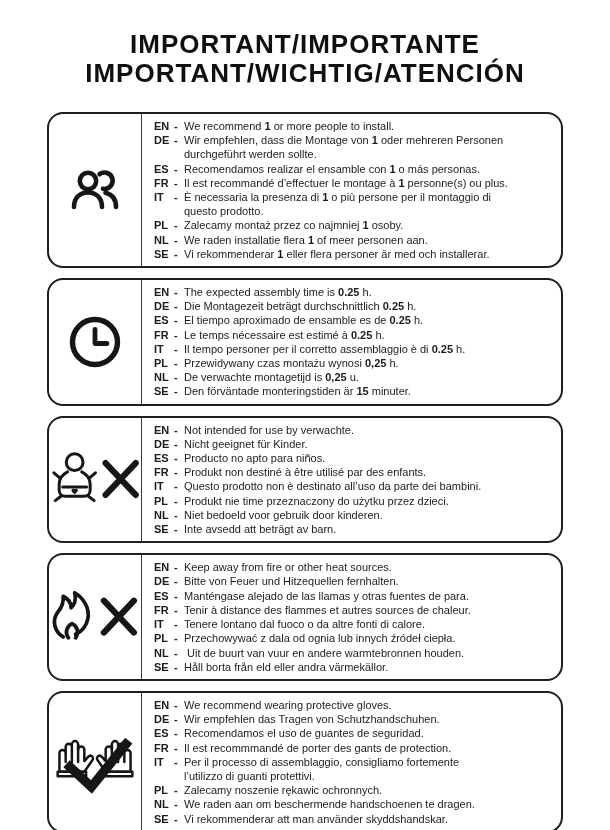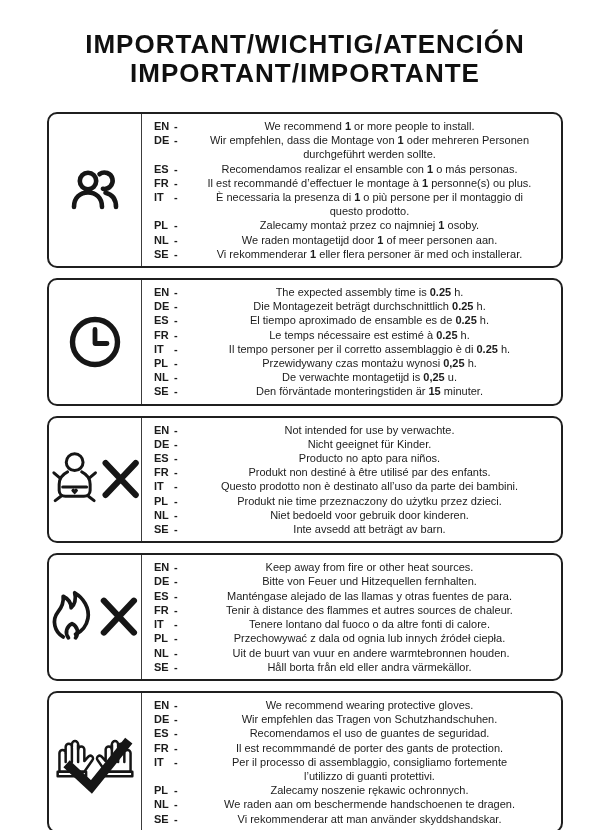--- a/index.html
+++ b/index.html
@@ -6,41 +6,41 @@
   .page {
     width:610px; height:830px; background:#ffffff; overflow:hidden;
     font-family:"Liberation Sans", sans-serif; color:#1c1c1c; box-sizing:border-box;
   }
   .title {
     padding-top:30px; text-align:center; font-weight:bold;
     font-size:26px; line-height:29px; letter-spacing:1px; color:#101010;
   }
   .sections { margin:24px 47px 0; display:flex; flex-direction:column; gap:10px; }
   .section-box {
-    display:flex; border:2px solid #1f1f1f; border-radius:10px; background:#fff;
+    display:flex; border:2px solid #1f1f1f; border-radius:16px; background:#fff;
   }
   .icon-cell {
     flex:0 0 92px; border-right:1.5px solid #3c3c3c;
     display:flex; align-items:center; justify-content:center;
   }
   .icon-cell svg { display:block; }
   .text-cell { flex:1; padding:5px 6px 5px 12px; font-size:11px; line-height:14.2px; }
   .line { display:flex; }
   .lang { flex:0 0 20px; font-weight:bold; }
   .dash { flex:0 0 10px; font-weight:bold; }
-  .txt  { flex:1; white-space:pre-wrap;text-align:center; }
+  .txt  { flex:1; white-space:pre-wrap; }
   .bold { font-weight:bold; }
 </style>
 </head>
 <body>
 
 <div class="page">
   <div class="title">
+    <div>IMPORTANT/IMPORTANTE</div>
     <div>IMPORTANT/WICHTIG/ATENCIÓN</div>
-    <div>IMPORTANT/IMPORTANTE</div>
   </div>
   <div class="sections">
       <div class="section-box">
         <div class="icon-cell">
           <svg width="54" height="54" viewBox="0 0 54 54" fill="none" stroke="#161616" stroke-width="4.6" stroke-linecap="round" stroke-linejoin="round">
             <circle cx="20" cy="18" r="8.2"></circle>
             <path d="M6 44 c0-9.5 6.3-14.5 14-14.5 c7.7 0 14 5 14 14.5"></path>
             <path d="M31.5 11.2 a8.2 8.2 0 1 1 3.4 14.6"></path>
             <path d="M37.5 29.8 c6.5 1.6 10.5 6.6 10.5 14.2"></path>
           </svg>
@@ -74,21 +74,21 @@
 questo prodotto.</span></span>
           </div>
           <div class="line">
             <span class="lang">PL</span>
             <span class="dash">-</span>
             <span class="txt"><span>Zalecamy montaż przez co najmniej </span><span class="bold">1</span><span> osoby.</span></span>
           </div>
           <div class="line">
             <span class="lang">NL</span>
             <span class="dash">-</span>
-            <span class="txt"><span>We raden montagetijd door </span><span class="bold">1</span><span> of meer personen aan.</span></span>
+            <span class="txt"><span>We raden installatie flera </span><span class="bold">1</span><span> of meer personen aan.</span></span>
           </div>
           <div class="line">
             <span class="lang">SE</span>
             <span class="dash">-</span>
             <span class="txt"><span>Vi rekommenderar </span><span class="bold">1</span><span> eller flera personer är med och installerar.</span></span>
           </div>
         </div>
       </div>
       <div class="section-box">
         <div class="icon-cell">

